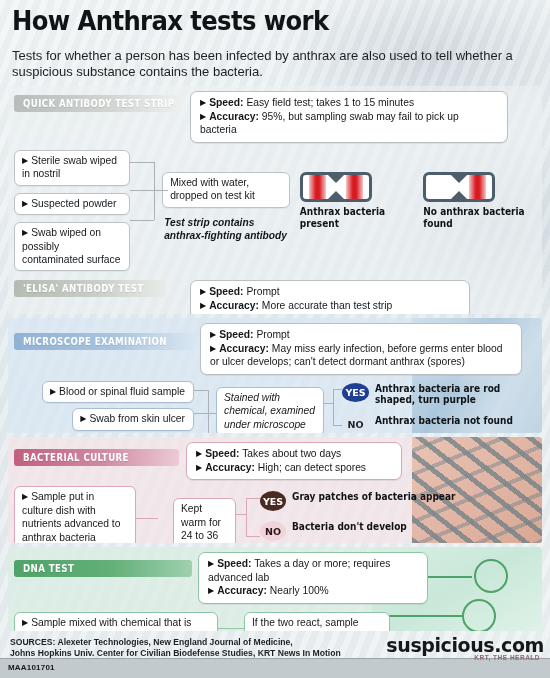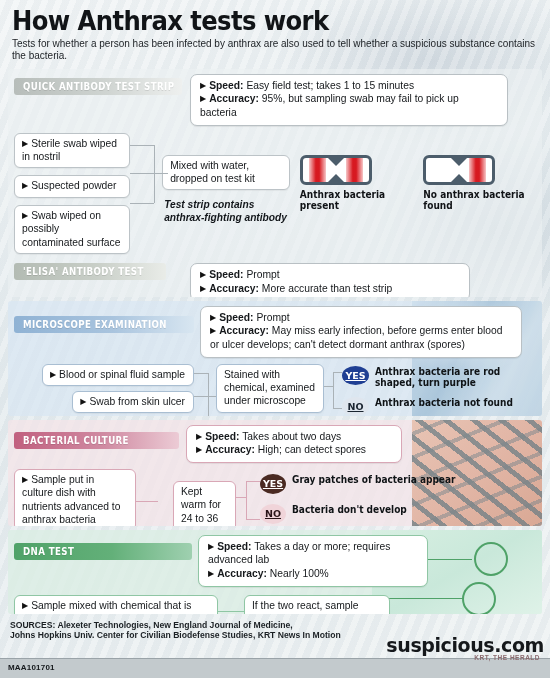--- a/index.html
+++ b/index.html
@@ -48,24 +48,24 @@
   .title {
     font-size: 27px;
     font-weight: bold;
     letter-spacing: -0.6px;
     color: #111417;
     line-height: 1.02;
     font-family: "DejaVu Sans", sans-serif;
     font-stretch: condensed;
   }
   .subtitle {
-    font-size: 10px;
+    font-size: 13px;
     color: #1c2024;
     line-height: 1.25;
-    margin-top: 3px;
+    margin-top: 13px;
     max-width: 528px;
   }
 
   
   .band {
     position: relative;
     margin: 0 8px 4px 8px;
     border-radius: 3px;
     z-index: 3;
     padding: 5px 6px 6px 6px;
@@ -217,21 +217,20 @@
   }
 
   
   .badge {
     width: 27px; height: 19px;
     border-radius: 50%;
     display: flex; align-items: center; justify-content: center;
     font-size: 9.5px; font-weight: bold;
     font-family: "DejaVu Sans", sans-serif;
     flex: none;
-    text-decoration: underline;
   }
   .badge-yes-blue  { background: #1f3f93; color: #fff; }
   .badge-no-blue   { background: #dfe6ee; color: #1a2430; }
   .badge-yes-brown { background: #4a2a22; color: #fff; border-radius:50%; width:26px; height:20px;}
   .badge-no-pink   { background: #f0d4d9; color: #2a1418; border-radius:50%; width:26px; height:20px;}
 
   .badge-text {
     font-size: 10px;
     font-weight: bold;
     line-height: 1.14;
@@ -437,21 +436,21 @@
 
       <div style="width:22px;position:relative;">
         <div class="conn" style="left:0;top:9px;width:14px;"></div>
         <div class="conn" style="left:0;top:32px;width:14px;"></div>
 
         <div class="conn conn-v" style="left:14px;top:9px;height:46px;width:1px;"></div>
         <div class="conn" style="left:14px;top:32px;width:8px;"></div>
       </div>
 
       <div style="width:108px;">
-        <div class="tagbox tagbox-blue" style="">
+        <div class="tagbox tagbox-blue" style="margin-top:6px;font-style:italic;">
           <span>Stained with chemical, examined under microscope</span>
         </div>
       </div>
 
       <div style="width:18px;position:relative;">
         <div class="conn" style="left:0;top:22px;width:9px;"></div>
         <div class="conn conn-v" style="left:9px;top:8px;height:36px;width:1px;"></div>
         <div class="conn" style="left:9px;top:8px;width:9px;"></div>
         <div class="conn" style="left:9px;top:44px;width:9px;"></div>
       </div>

